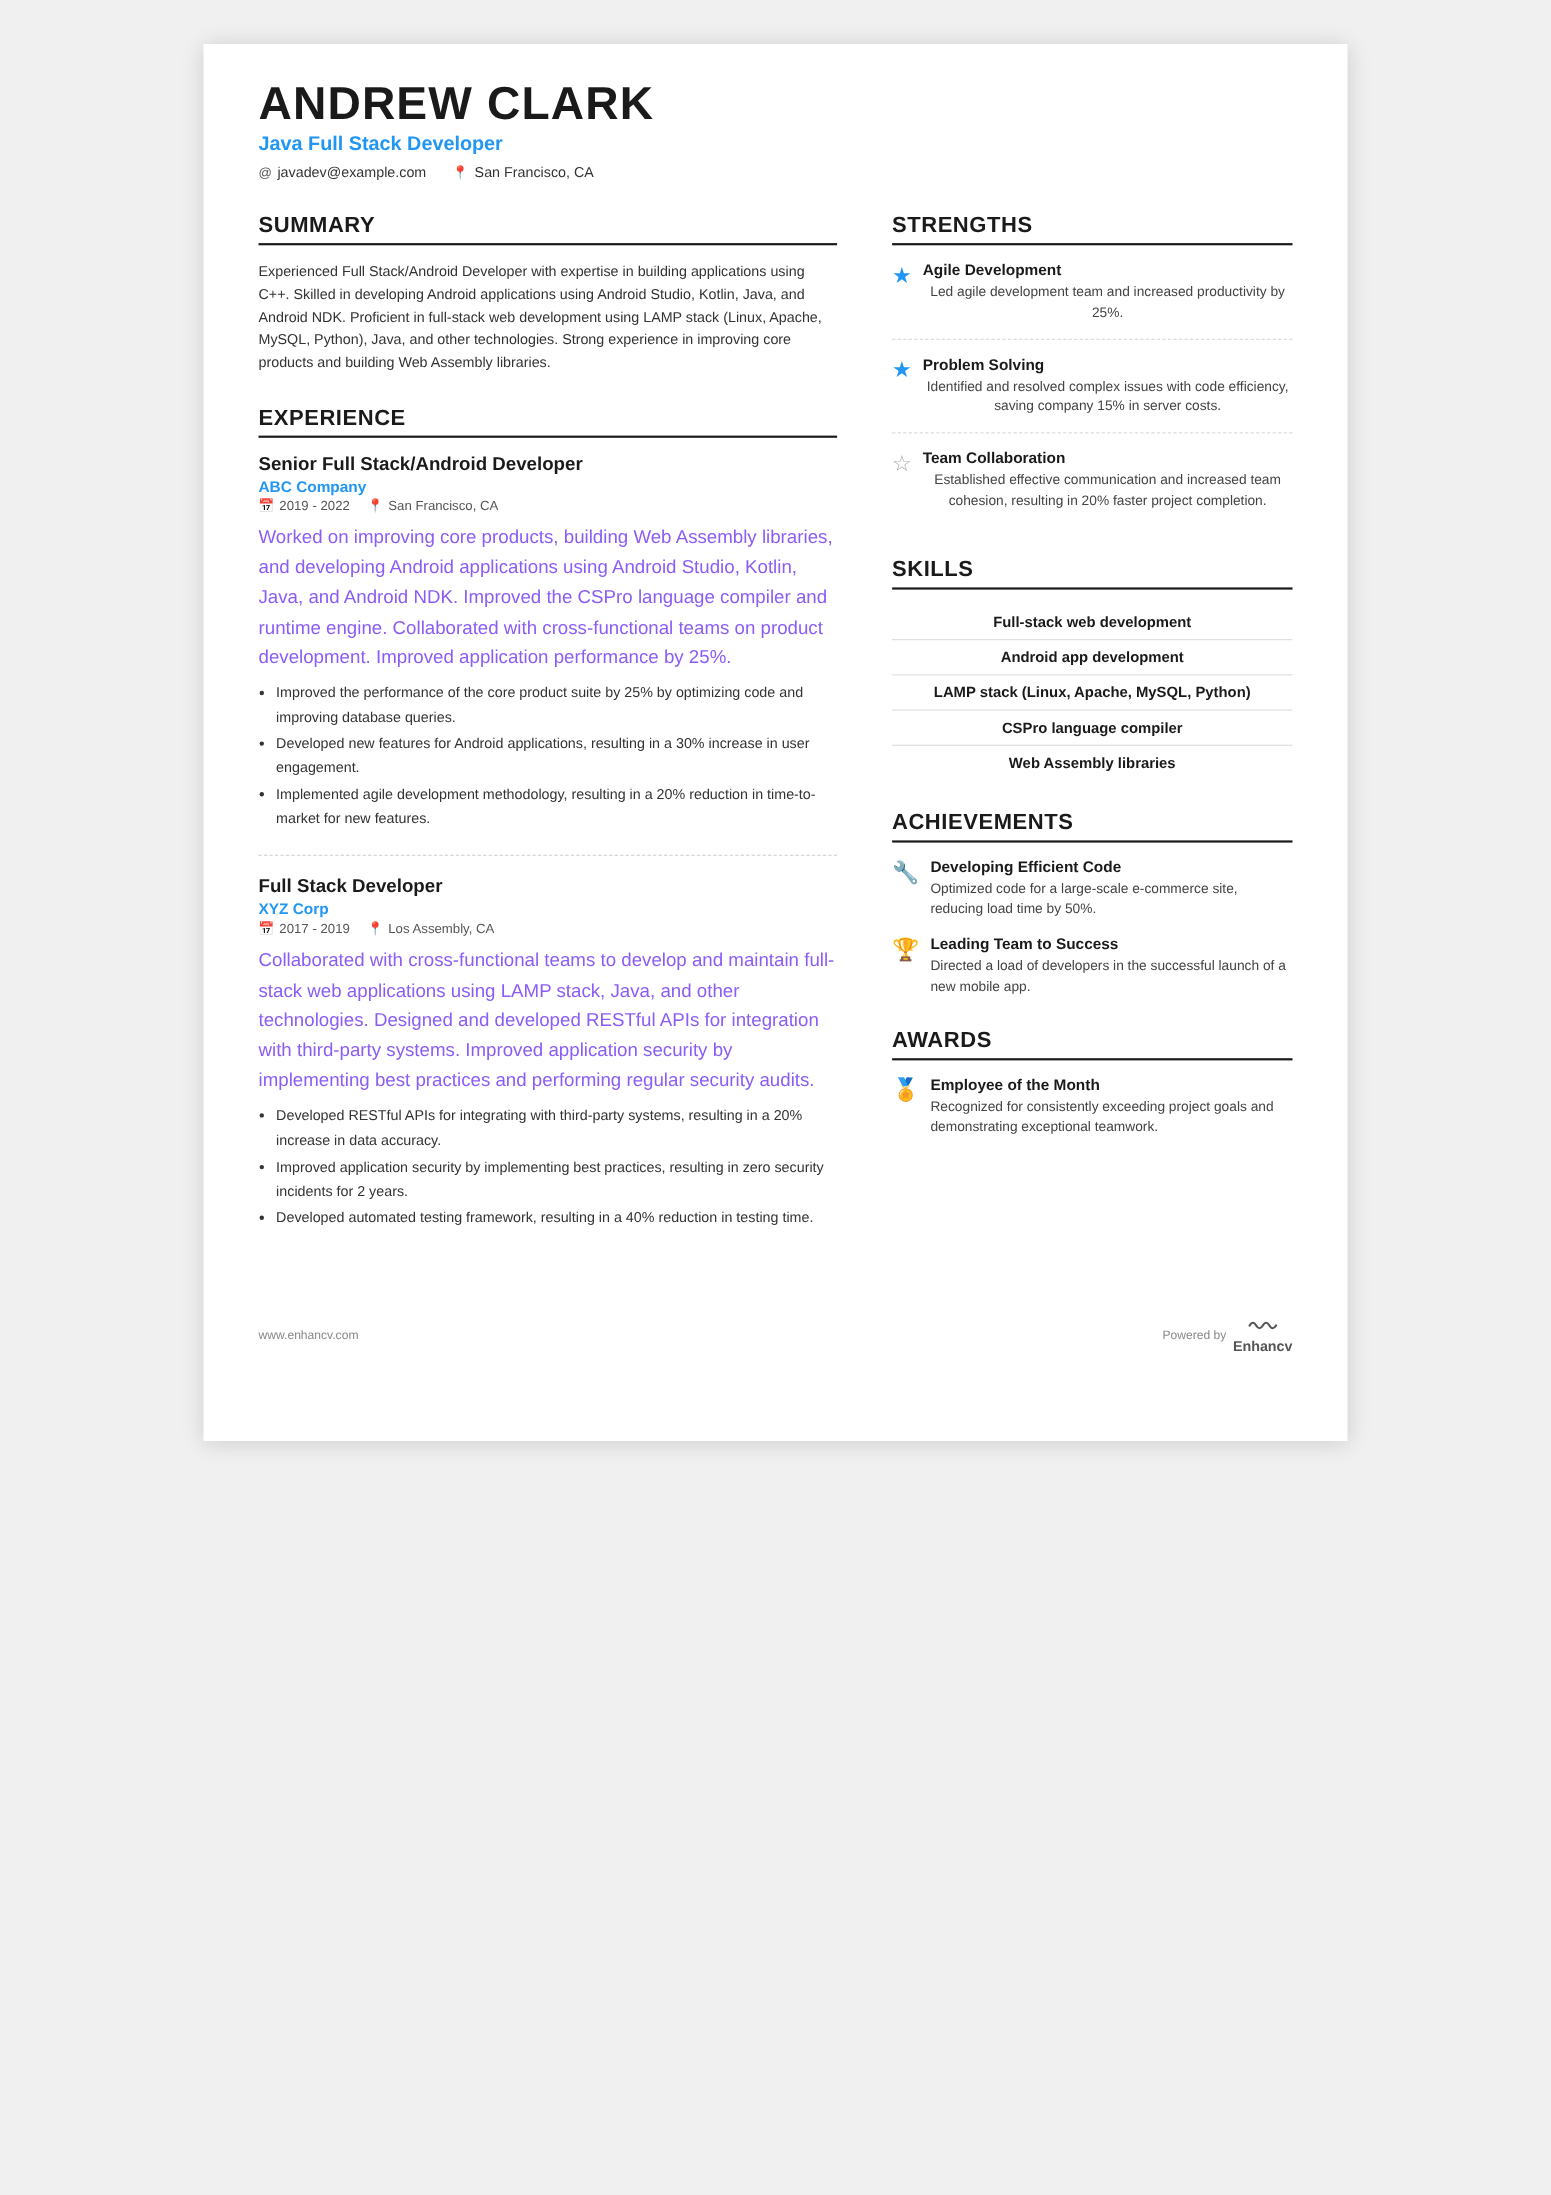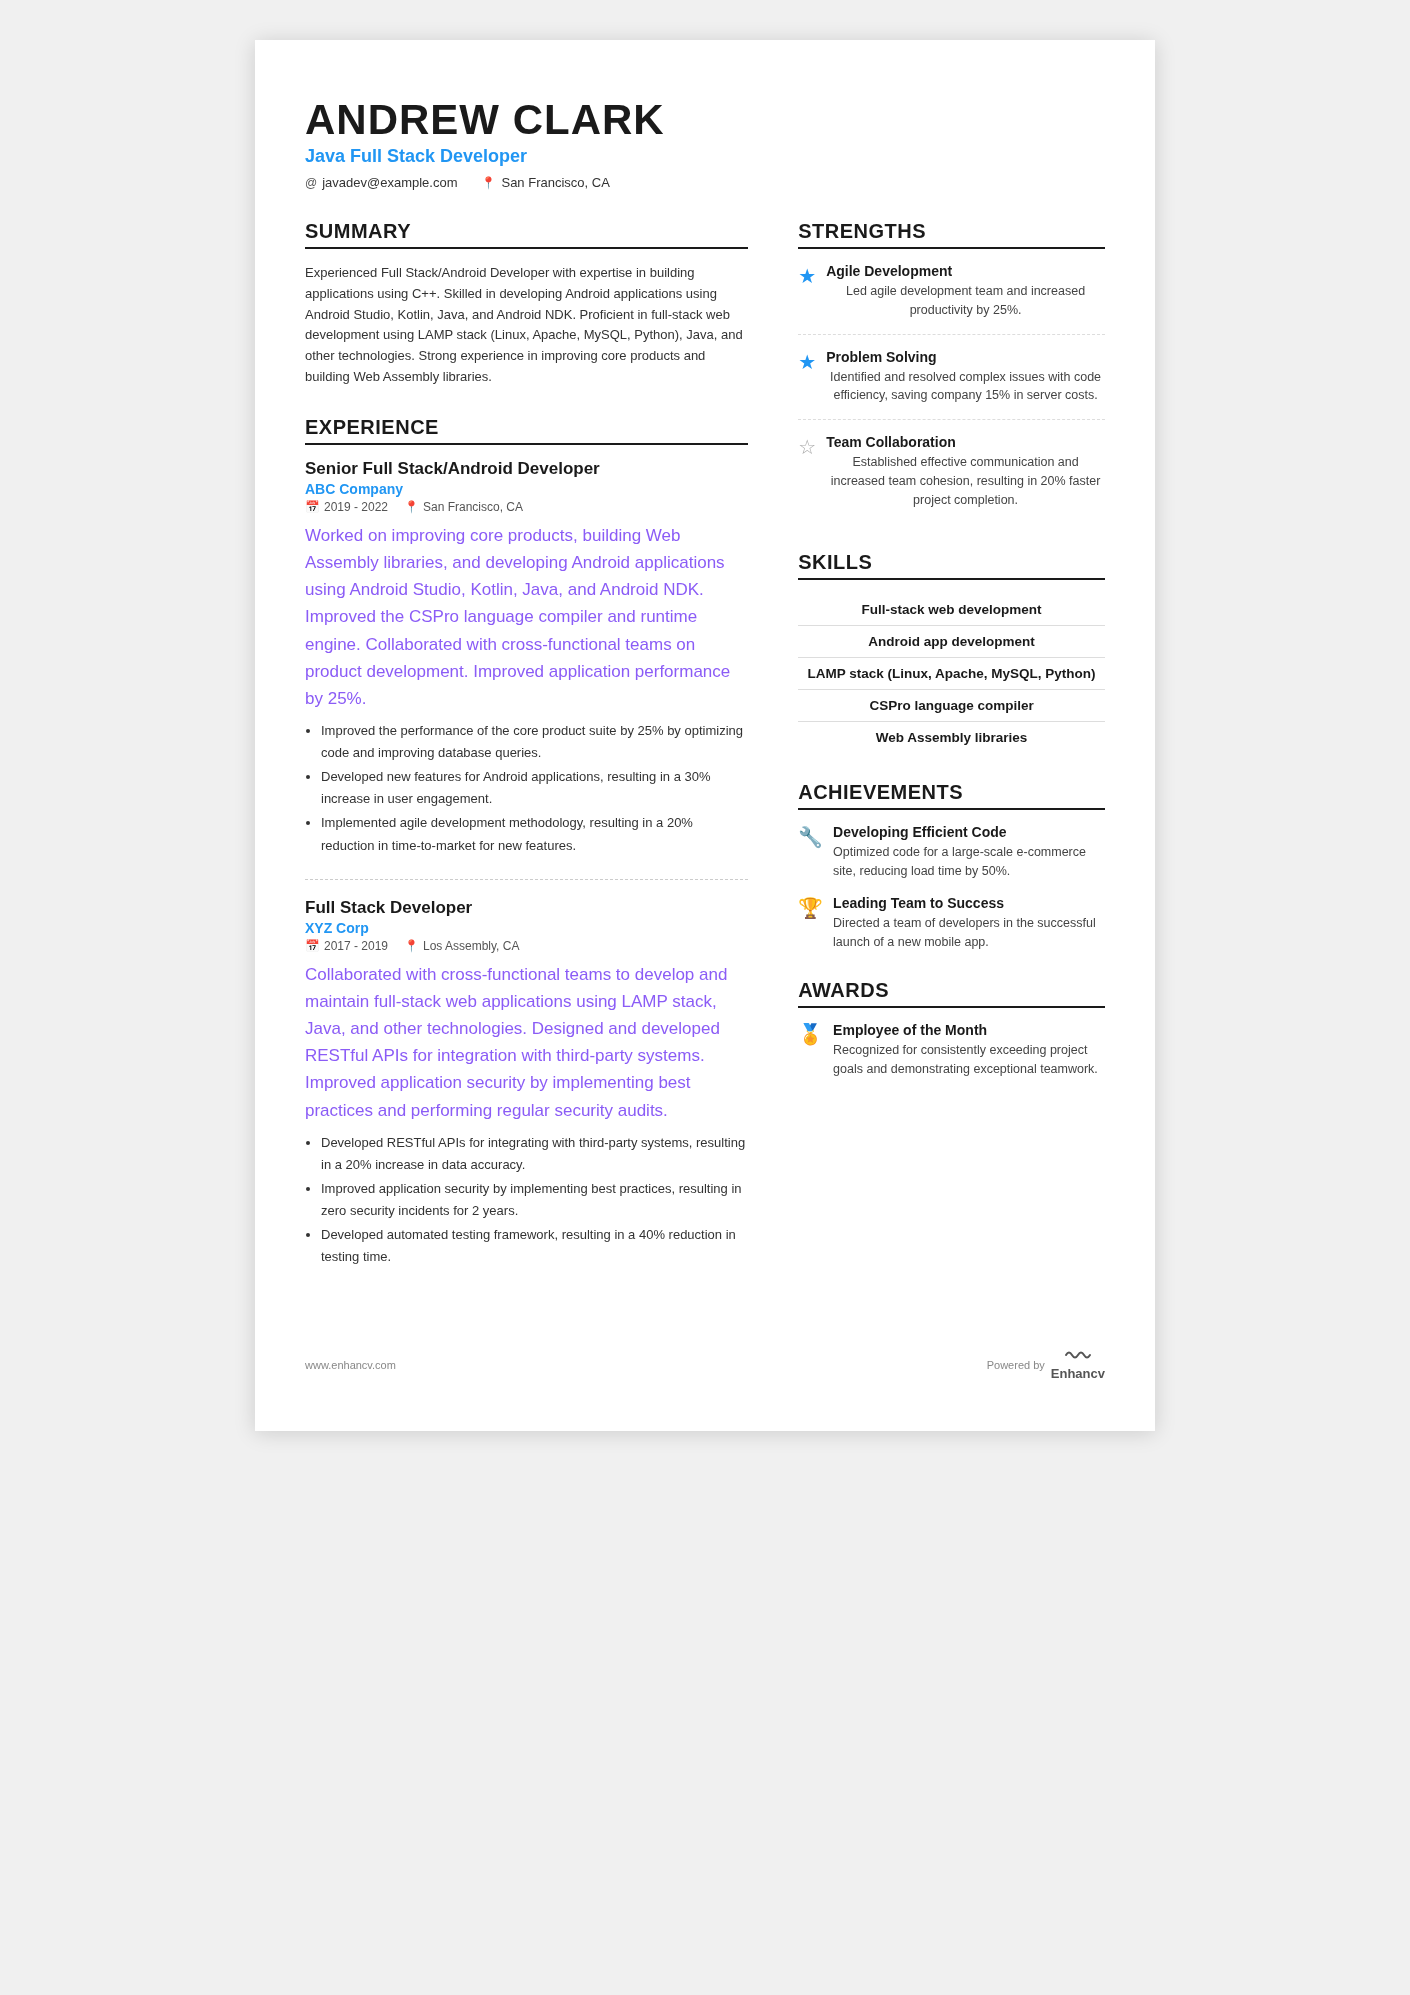--- a/index.html
+++ b/index.html
@@ -6,24 +6,24 @@
     body {
       font-family: Arial, Helvetica, sans-serif;
       background: #f0f0f0;
       display: flex;
       justify-content: center;
       align-items: flex-start;
       padding: 40px 20px;
     }
     .resume-wrapper {
       background: #fff;
-      width: 900px;
+      width: 1040px;
       min-height: 1270px;
       box-shadow: 0 2px 20px rgba(0,0,0,0.15);
-      padding: 56px 50px 50px 50px;
+      padding: 30px 50px 50px 50px;
       position: relative;
     }
     .two-col {
       display: flex;
       gap: 50px;
     }
     .left-col {
       flex: 1.3;
     }
     .right-col {
@@ -375,21 +375,21 @@
           <div>
             <div class="achievement-name">Developing Efficient Code</div>
             <div class="achievement-desc">Optimized code for a large-scale e-commerce site, reducing load time by 50%.</div>
           </div>
         </div>
 
         <div class="achievement-item">
           <div class="achievement-icon" style="color:#2196F3;">🏆</div>
           <div>
             <div class="achievement-name">Leading Team to Success</div>
-            <div class="achievement-desc">Directed a team of developers in the successful launch of a new mobile app.</div>
+            <div class="achievement-desc">Directed a load of developers in the successful launch of a new mobile app.</div>
           </div>
         </div>
       </div>
 
       <div class="section">
         <div class="section-title">AWARDS</div>
 
         <div class="award-item">
           <div class="award-icon">🏅</div>
           <div>

